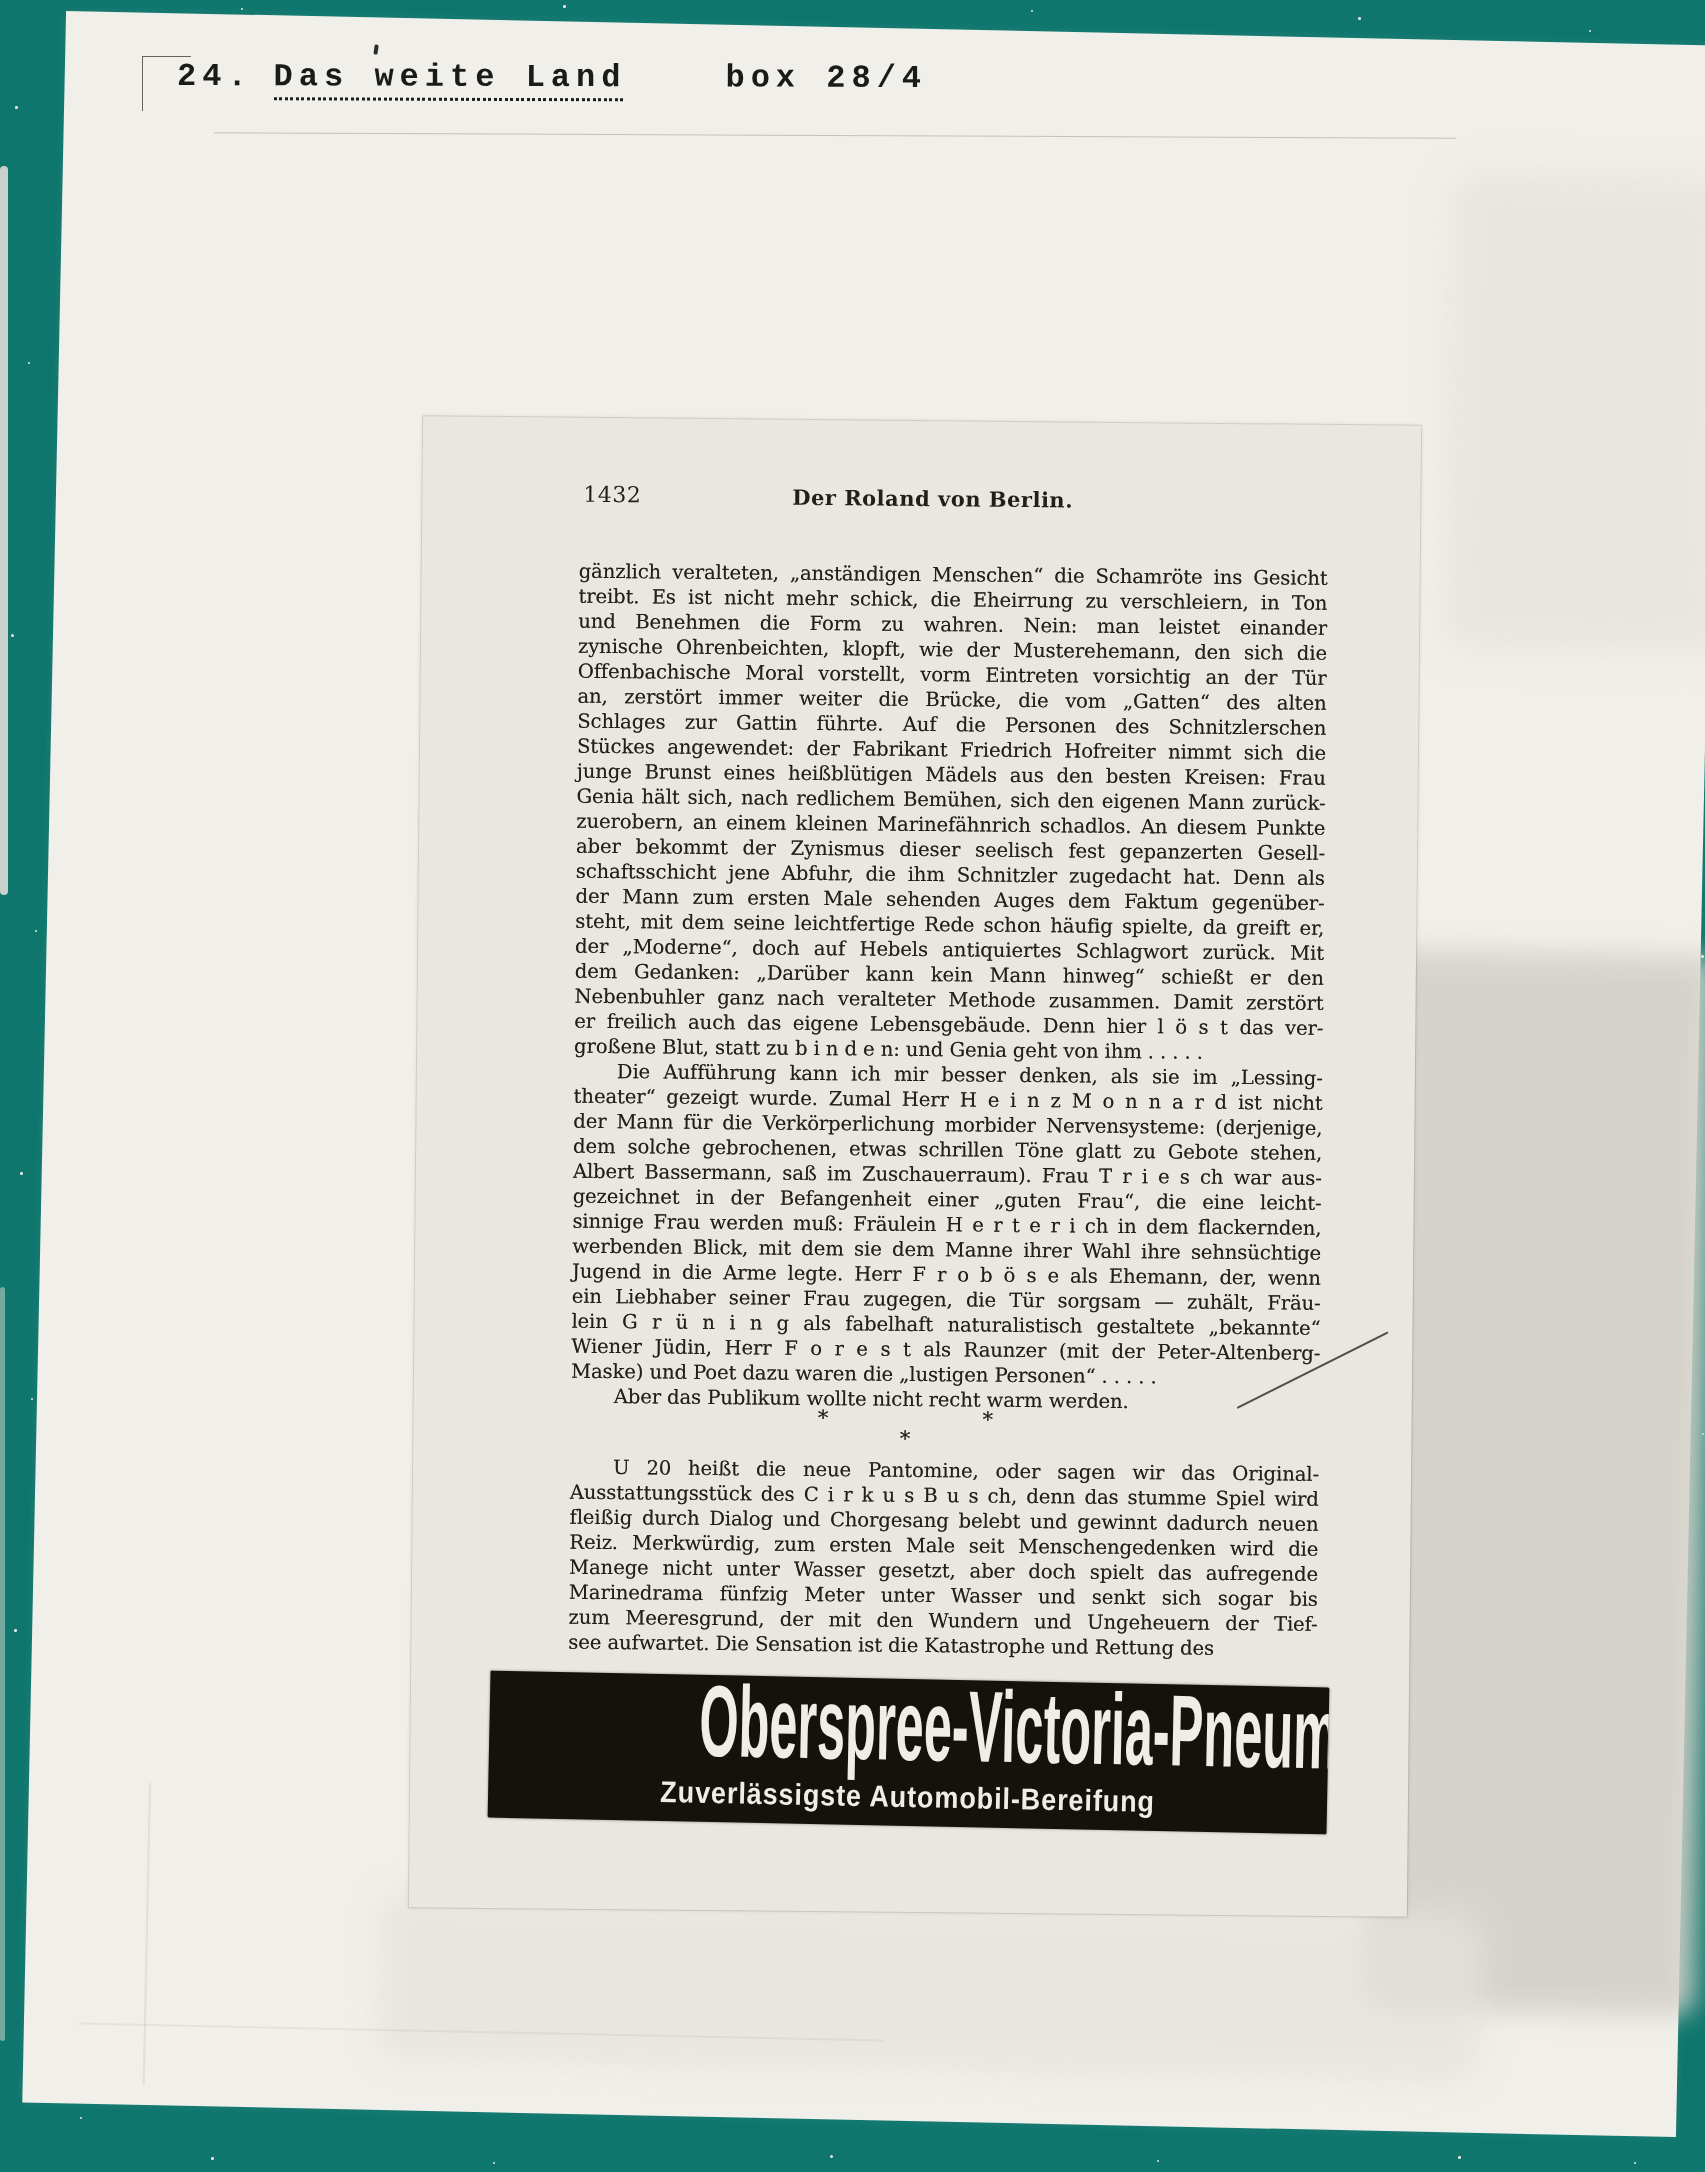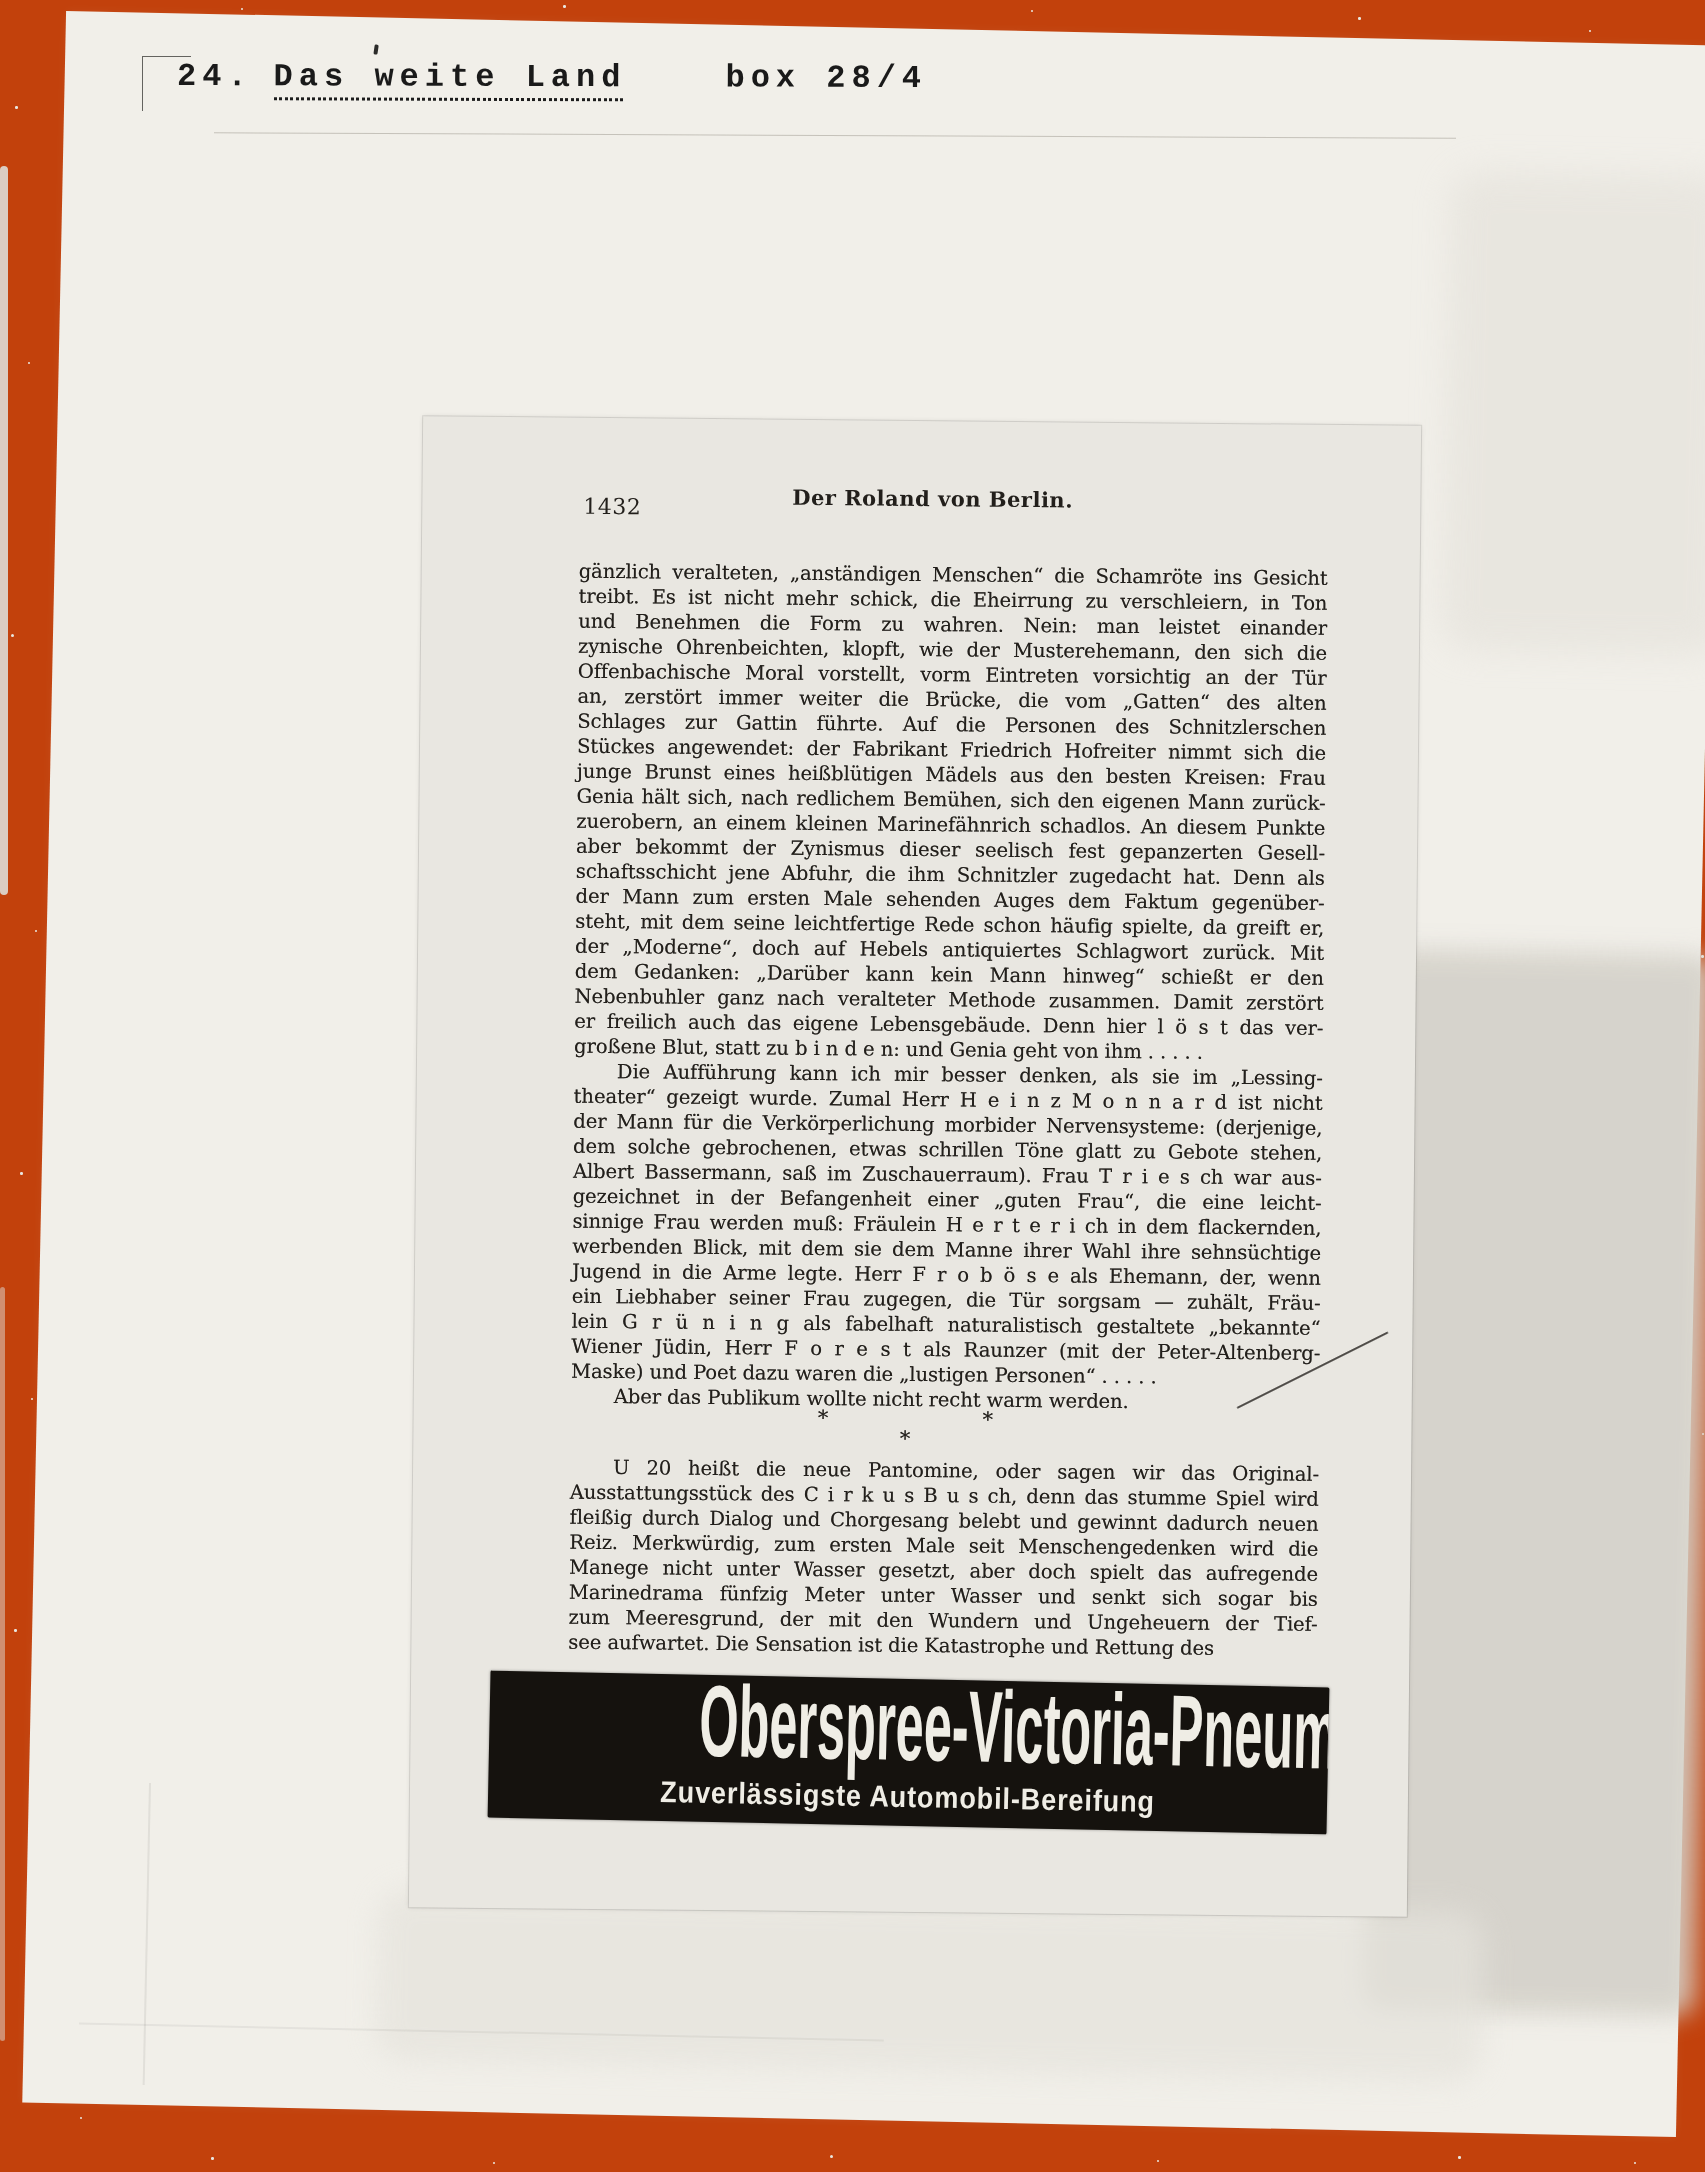--- a/index.html
+++ b/index.html
@@ -1,16 +1,16 @@
 <!DOCTYPE html>
 <html style="font-size:8px"><head>
 <meta charset="utf-8">
 <style>
   html,body{margin:0;padding:0;background:#0b0a08;}
-  #canvas{position:relative;width:1706px;height:2172px;background:#c2410c;overflow:hidden;
+  #canvas{position:relative;width:1706px;height:2172px;background:#0f766e;overflow:hidden;
           font-family:"DejaVu Serif",serif;}
   
   #paper{position:absolute;left:44px;top:28px;width:1654px;height:2092px;background:#f1efe9;
          transform:rotate(1.2deg);z-index:2;box-shadow:0 0 11px rgba(255,255,255,.06);}
   .shade{position:absolute;pointer-events:none;}
   #shade-right{left:1338px;top:910px;width:332px;height:1061px;background:#d4d1c9;
                filter:blur(13px);opacity:.9;border-radius:20px;}
   #shade-topright{left:1388px;top:131px;width:282px;height:478px;background:#e2dfd8;
                   filter:blur(17px);opacity:.55;border-radius:30px;}
   #shade-bottom{left:352px;top:1871px;width:1106px;height:171px;background:#e5e3dc;
@@ -34,21 +34,21 @@
               transform:rotate(8deg);border-radius:1.5px;}
   #faint-rule{position:absolute;left:214px;top:135px;width:1242px;height:1px;background:#bdbab2;
               z-index:4;opacity:.85;transform:rotate(.25deg);}
   #corner-mark{position:absolute;left:142px;top:56px;width:48px;height:54px;z-index:4;
                border-top:1.5px solid rgba(52,52,48,.75);border-left:1.5px solid rgba(52,52,48,.75);}
   
   #inner-page{position:absolute;left:416px;top:421px;width:998px;height:1491px;background:#e9e7e1;
               transform:rotate(.55deg);z-index:3;outline:0.5px solid rgba(0,0,0,.10);
               box-shadow:0 0 5px rgba(0,0,0,.10);color:#221f1b;}
   #page-header{position:absolute;left:0;top:64px;width:100%;height:30px;}
-  #page-number{position:absolute;left:161px;top:12px;font-size:22px;letter-spacing:0.5px;}
+  #page-number{position:absolute;left:161px;top:0;font-size:22px;letter-spacing:0.5px;}
   #journal-title{position:absolute;left:50%;top:1px;transform:translateX(-46%);
                  font-size:21px;font-weight:bold;letter-spacing:0.5px;}
   #text-col{position:absolute;left:157px;top:141px;width:749px;
             font-size:19.6px;line-height:25px;letter-spacing:-0.1px;
             text-shadow:0 0 0.3px rgba(20,18,14,.55);}
   .tl{height:25px;text-align:justify;text-align-last:justify;white-space:nowrap;overflow:visible;}
   .tl.end{text-align-last:left;}
   .tl.ind{padding-left:43px;}
   #separator{position:relative;height:46px;font-size:21px;}
   #separator span{position:absolute;}

